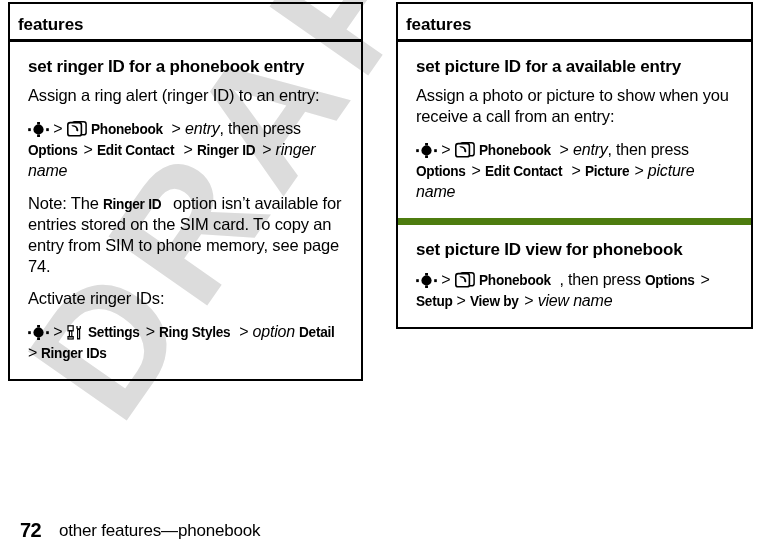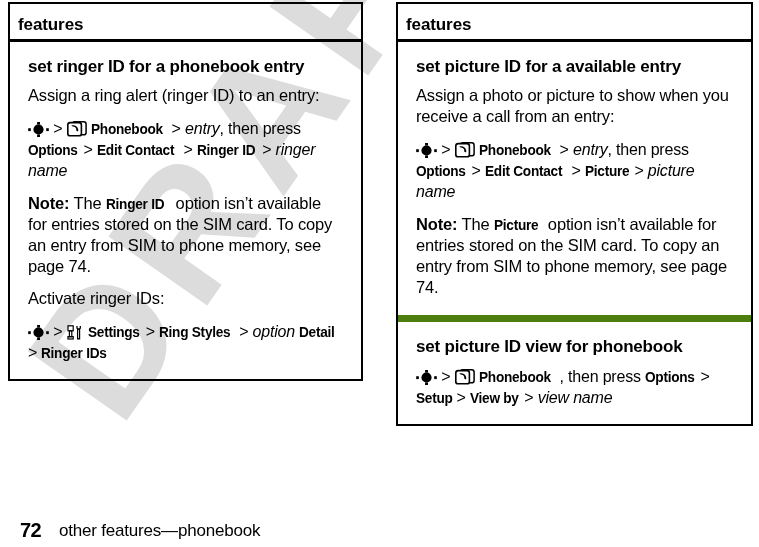--- a/index.html
+++ b/index.html
@@ -98,21 +98,21 @@
     font-weight: bold;
     font-stretch: condensed;
     font-size: 15.5px;
     letter-spacing: -0.3px;
     display: inline-block;
     transform: scaleX(0.88);
     transform-origin: left center;
     margin-right: -1px;
   }
   .it { font-style: italic; }
-  .b  { font-weight: bold; margin-top: 20px; }
+  .b  { font-weight: normal; margin-top: 20px; }
   .gt { font-weight: normal; }
 
   
   .icon {
     display: inline-block;
     vertical-align: -3px;
     line-height: 0;
   }
   .icon svg { display: block; }
 
@@ -246,23 +246,20 @@
           </svg>
         </span>
         <span class="mono-b">Phonebook</span><span class="gt">&gt;</span>
         <span class="it">entry</span><span class="gt">, then press</span>
         <span class="mono-b">Options</span><span class="gt">&gt;</span>
         <span class="mono-b">Edit Contact</span><span class="gt">&gt;</span>
         <span class="mono-b">Picture</span><span class="gt">&gt;</span>
         <span class="it">picture name</span>
       </div>
 
-      <div class="para tight">
-        <span class="b">Note:</span><span> The </span><span class="mono-b">Picture</span><span> option isn’t available for entries stored on the SIM card. To copy an entry from SIM to phone memory, see page 74.</span>
-      </div>
     </div>
 
     <div class="section">
       <div class="section-title">set picture ID view for phonebook</div>
 
 
       <div class="path">
         <span class="icon">
           <svg width="21" height="15" viewBox="0 0 21 15" xmlns="http://www.w3.org/2000/svg">
             <circle cx="10.5" cy="7.5" r="5.1" fill="#000"></circle>

